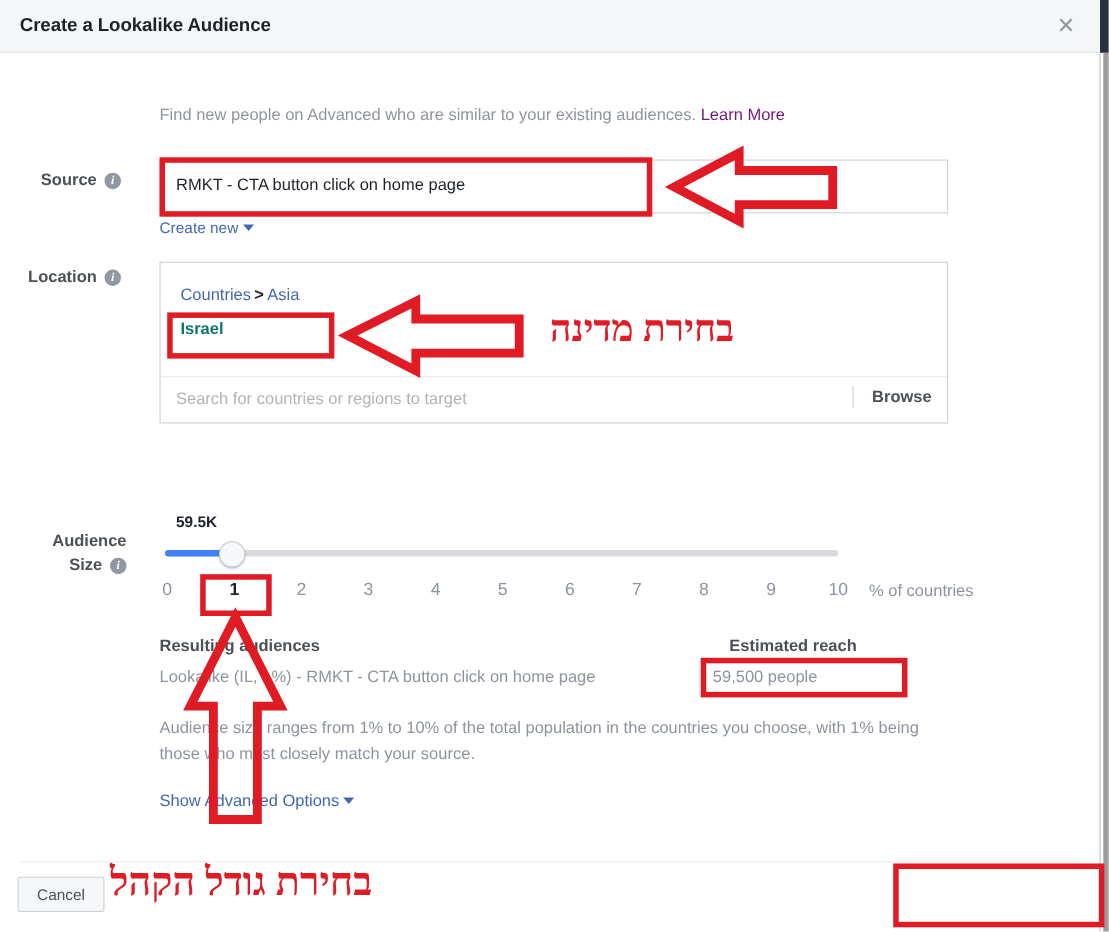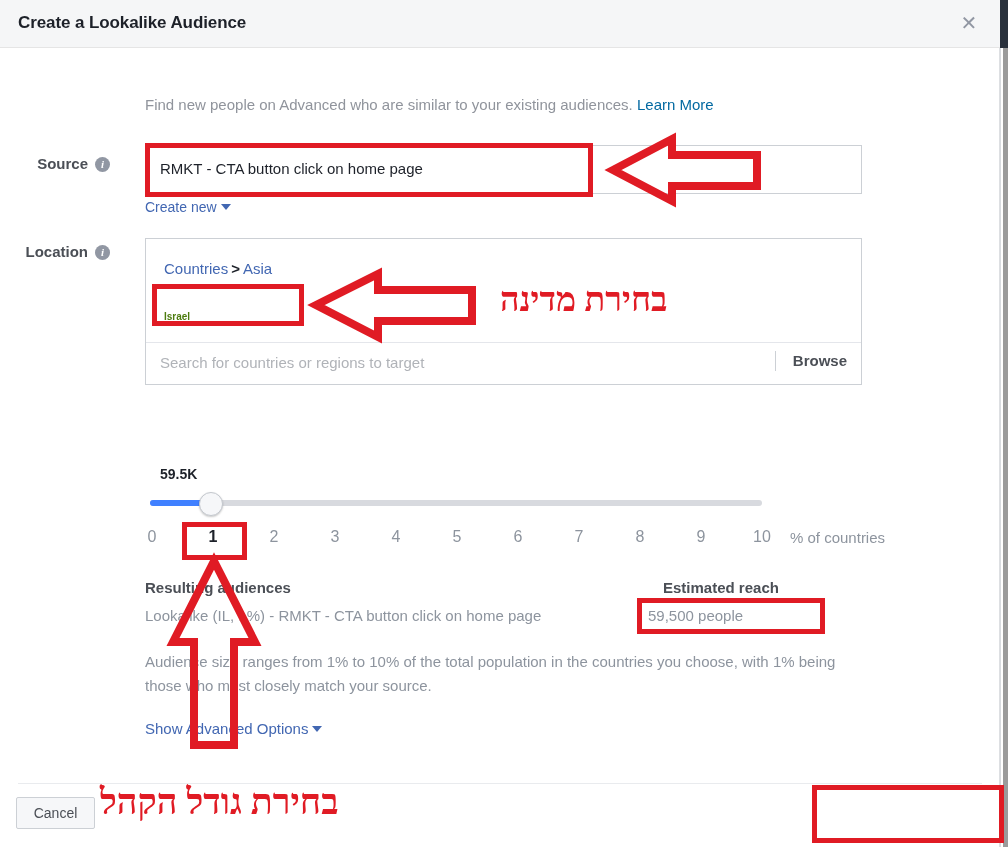--- a/index.html
+++ b/index.html
@@ -77,21 +77,21 @@
 
   
   .intro {
     position: absolute;
     left: 145px; top: 96px;
     font-size: 15px;
     color: #90949c;
     white-space: nowrap;
   }
   .intro a {
-    color: #0369a1;
+    color: #701a75;
     text-decoration: none;
   }
 
   .row-label {
     position: absolute;
     font-size: 15px;
     font-weight: bold;
     color: #4b4f56;
     text-align: right;
   }
@@ -155,24 +155,23 @@
     position: absolute;
     left: 18px; top: 4px;
     font-size: 15px;
     color: #4267b2;
     margin-top: 17px;
   }
   .breadcrumb .sep { color: #1d2129; margin: 0 3px; font-weight: bold; }
   .country-chip {
     position: absolute;
     left: 18px; top: 52px;
-    font-size: 10px;
-    font-weight: bold;
-    color: #4d7c0f;
-    margin-top: 20px;
+    font-size: 15px;
+    font-weight: bold;
+    color: #0f766e;
   }
   .loc-divider {
     position: absolute;
     left: 0; top: 103px;
     width: 715px; height: 1px;
     background: #e4e6eb;
   }
   .loc-search {
     position: absolute;
     left: 14px; top: 115px;
@@ -367,20 +366,24 @@
       <div class="breadcrumb">
         <span>Countries</span><span class="sep">&gt;</span><span>Asia</span>
       </div>
       <div class="country-chip">Israel</div>
       <div class="loc-divider"></div>
       <div class="loc-search">Search for countries or regions to target</div>
       <div class="browse-sep"></div>
       <div class="browse-link">Browse</div>
     </div>
 
+    <div class="row-label" style="left:10px; top:481px; width:105px; line-height:22px;">
+      <span>Audience</span><br>
+      <span>Size</span><span class="info-icon">i</span>
+    </div>
     <div class="slider-value">59.5K</div>
     <div class="slider-track">
       <div class="slider-fill"></div>
     </div>
     <div class="slider-handle"></div>
 
     <div class="tick" style="left:137px;">0</div>
     <div class="tick active" style="left:198px;">1</div>
     <div class="tick" style="left:259px;">2</div>
     <div class="tick" style="left:320px;">3</div>

